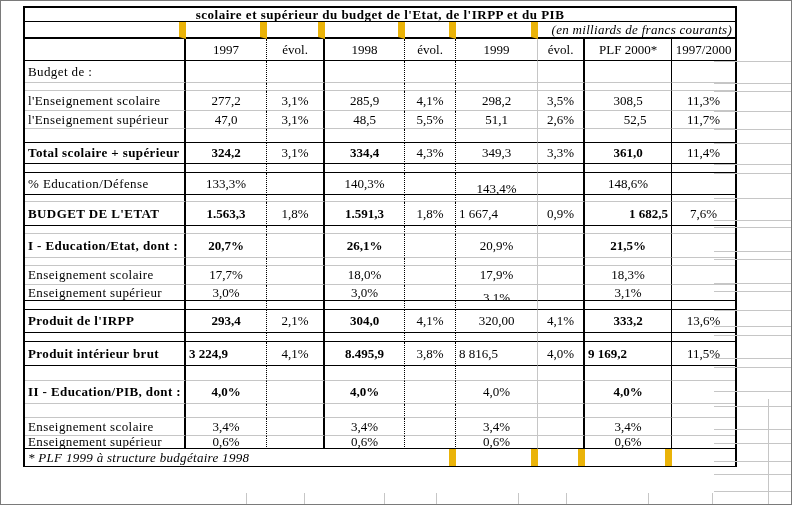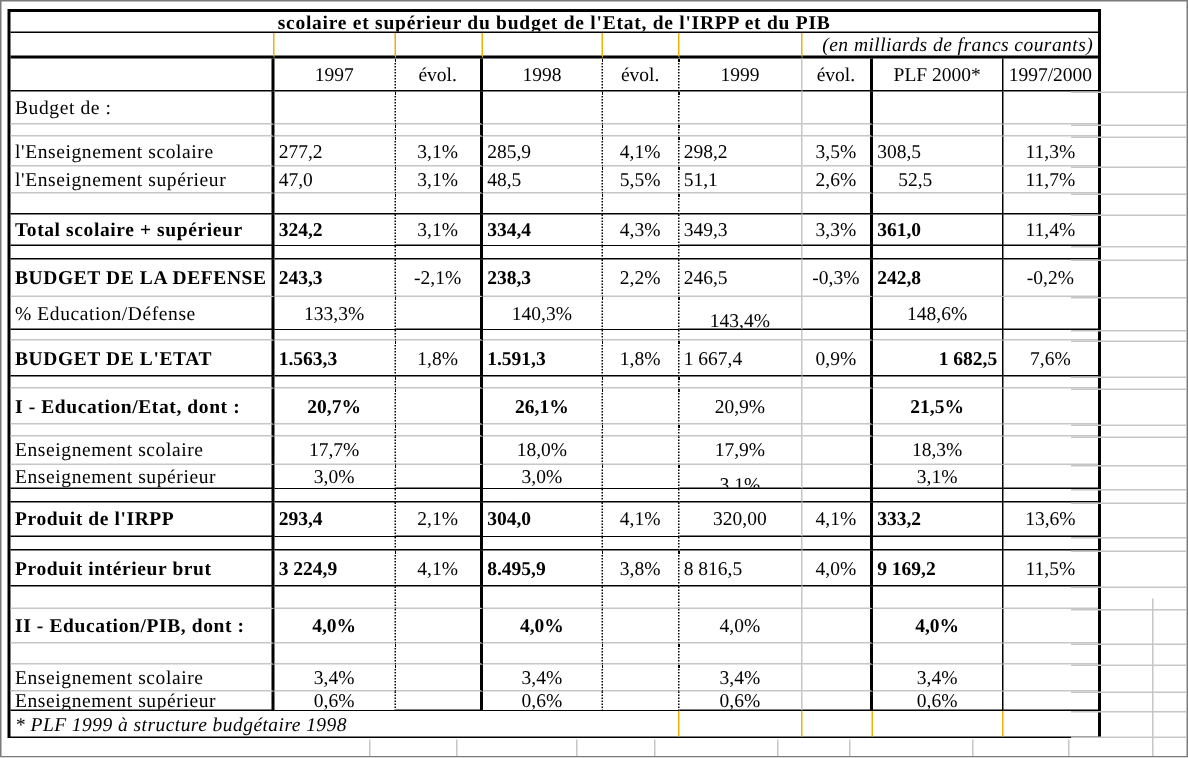--- a/index.html
+++ b/index.html
@@ -2,21 +2,21 @@
 <html><head>
 <meta charset="utf-8">
 <style>
   html,body{margin:0;padding:0;background:#fff;}
   #stage{
     position:relative;width:792px;height:505px;background:#ffffff;
     font-family:"Liberation Serif","DejaVu Serif",serif;color:#000;
     overflow:hidden;box-sizing:border-box;border:1px solid #7a7a7a;
   }
   table#main-table{
-    position:absolute;left:4px;top:5px;
+    position:absolute;left:22px;top:5px;
     border-collapse:separate;border-spacing:0;table-layout:fixed;
     border:2px solid #000;border-bottom:1px solid #000;
   }
   #main-table td{
     box-sizing:border-box;padding:0 3px;margin:0;overflow:hidden;white-space:nowrap;
     font-size:13px;line-height:12px;vertical-align:middle;
   }
   
   tr.r-g>td{border-bottom:1px solid #c6c6c6;}
   tr.r-k>td{border-bottom:1px solid #000;}
@@ -24,25 +24,25 @@
   tr.r-n>td{border-bottom:none;}
   
   .e0{border-right:2px solid #000;}
   .e1{border-right:1px dotted #000;}
   .e2{border-right:2px solid #000;}
   .e3{border-right:1px dotted #000;}
   .e4{border-right:1px dotted #000;}
   .e5{border-right:1px solid #c6c6c6;}
   .e6{border-right:2px solid #000;}
   .e7{border-right:1px solid #000;}
-  .gr{border-right:1px solid #eab308;}
+  .gr{border-right:7px solid #eab308;}
   
   .al{text-align:left;padding-left:4px;}
   .ac{text-align:center;}
-  .ar{text-align:left;padding-right:4px;}
+  .ar{text-align:center;padding-right:4px;}
   .b{font-weight:bold;}
   .lab{text-align:left;padding-left:4px;letter-spacing:0.4px;}
   .title-cell{text-align:center;font-weight:bold;font-size:13.5px;letter-spacing:0.5px;}
   .subtitle-cell{text-align:right;font-style:italic;font-size:12.5px;padding-right:8px;letter-spacing:0.3px;}
   .footnote-cell{text-align:left;font-style:italic;font-size:12.5px;padding-left:4px;letter-spacing:0.3px;}
   .drop{display:inline-block;transform:translateY(5px);}
   
   .gl{position:absolute;background:#c6c6c6;}
 </style>
 </head>
@@ -155,31 +155,20 @@
         <tr class="r-k">
           <td class="ac e0" style="height: 9px;"></td>
           <td class="ac e1" style="height: 9px;"></td>
           <td class="ac e2" style="height: 9px;"></td>
           <td class="ac e3" style="height: 9px;"></td>
           <td class="ac e4" style="height: 9px;"></td>
           <td class="ac e5" style="height: 9px;"></td>
           <td class="ac e6" style="height: 9px;"></td>
           <td class="ac e7" style="height: 9px;"></td>
           <td class="ac" style="height: 9px;"></td>
-        </tr>
-        <tr class="r-g">
-          <td class="lab b e0" style="height: 25px;">BUDGET DE LA DEFENSE</td>
-          <td class="ar b e1" style="height: 25px;">243,3</td>
-          <td class="ac e2" style="height: 25px;">-2,1%</td>
-          <td class="ar b e3" style="height: 25px;">238,3</td>
-          <td class="ac e4" style="height: 25px;">2,2%</td>
-          <td class="ar e5" style="height: 25px;">246,5</td>
-          <td class="ac e6" style="height: 25px;">-0,3%</td>
-          <td class="ar b e7" style="height: 25px;">242,8</td>
-          <td class="ac" style="height: 25px;">-0,2%</td>
         </tr>
         <tr class="r-k">
           <td class="lab e0" style="height: 22px;">% Education/Défense</td>
           <td class="ac e1" style="height: 22px;">133,3%</td>
           <td class="ac e2" style="height: 22px;"></td>
           <td class="ac e3" style="height: 22px;">140,3%</td>
           <td class="ac e4" style="height: 22px;"></td>
           <td class="ac e5" style="height: 22px;"><span class="drop">143,4%</span></td>
           <td class="ac e6" style="height: 22px;"></td>
           <td class="ac e7" style="height: 22px;">148,6%</td>

